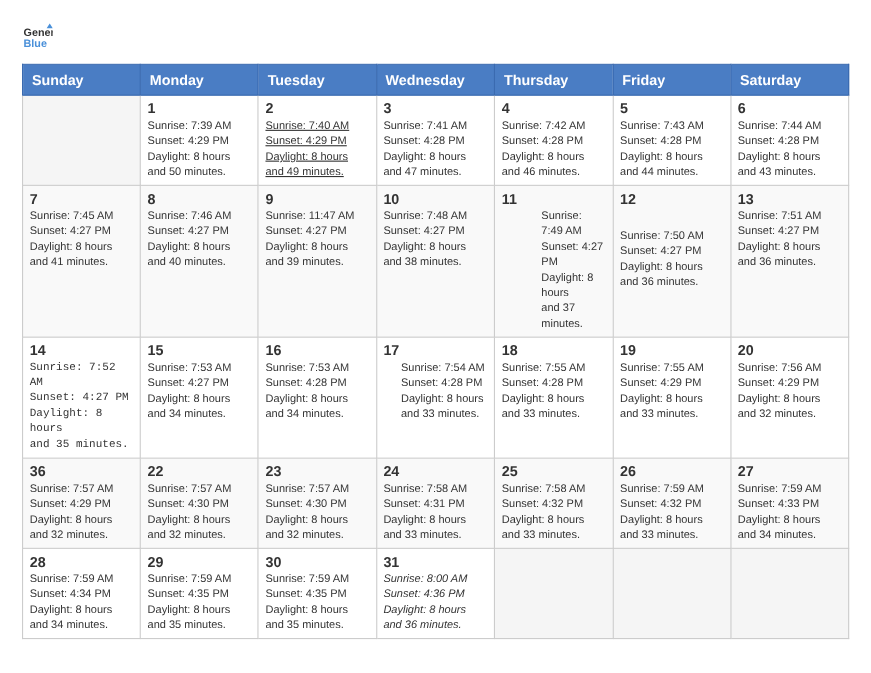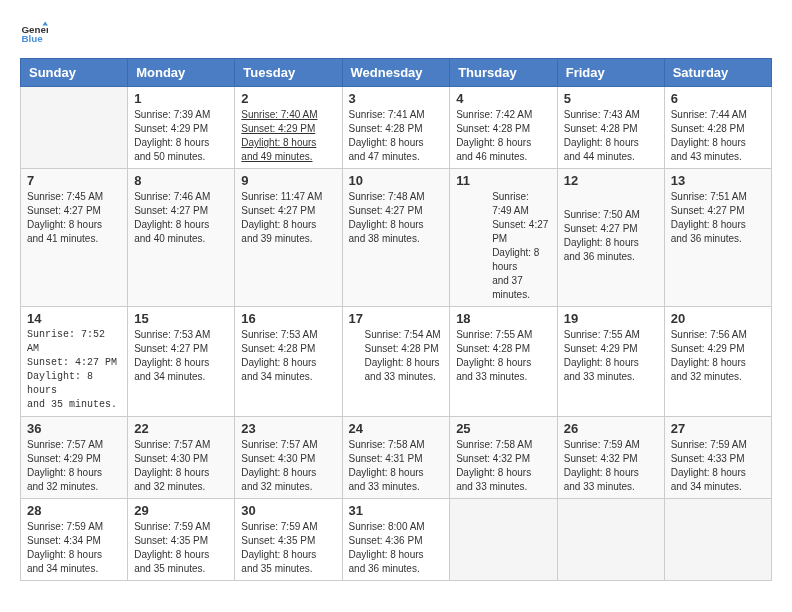--- a/index.html
+++ b/index.html
@@ -327,21 +327,21 @@
         </td>
         <td>
           <div class="day-number">30</div>
           <div class="day-info" style="white-space: pre-line;">Sunrise: 7:59 AM
 Sunset: 4:35 PM
 Daylight: 8 hours
 and 35 minutes.</div>
         </td>
         <td>
           <div class="day-number">31</div>
-          <div class="day-info" style="white-space: pre-line;">Sunrise: 8:00 AM
+          <div class="day-info" style="white-space: pre-line; font-style: italic;">Sunrise: 8:00 AM
 Sunset: 4:36 PM
 Daylight: 8 hours
 and 36 minutes.</div>
         </td>
         <td class="empty-cell"></td>
         <td class="empty-cell"></td>
         <td class="empty-cell"></td>
       </tr>
     </tbody>
 </table>

